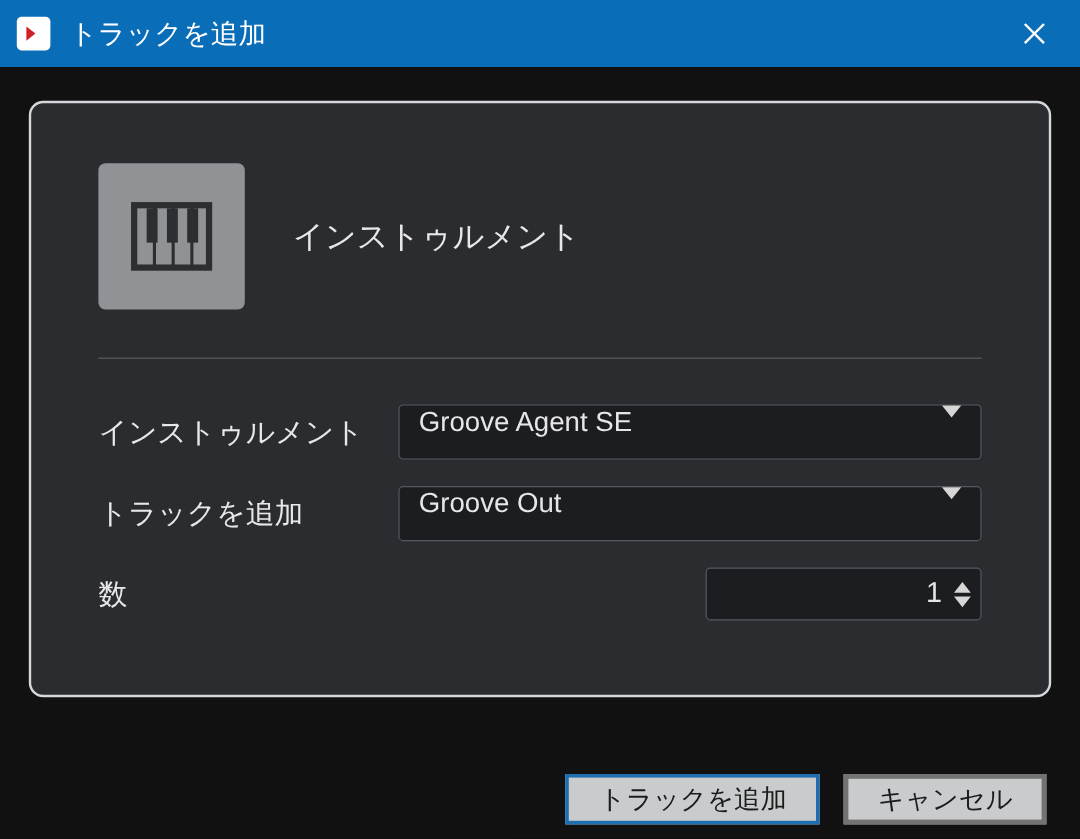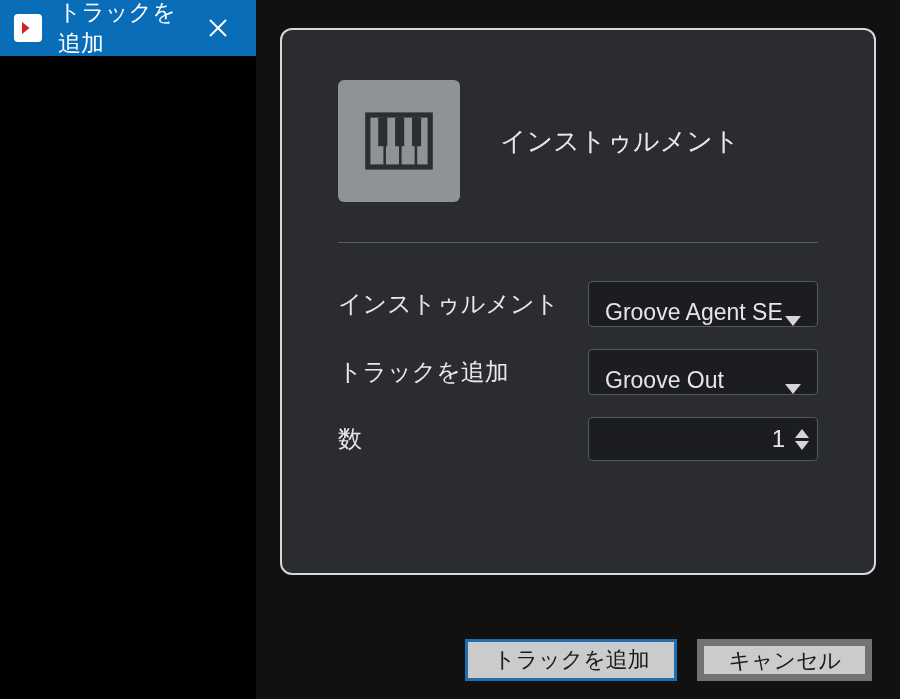--- a/index.html
+++ b/index.html
@@ -7,21 +7,21 @@
     font-family: "Meiryo", "Hiragino Kaku Gothic Pro", sans-serif;
     background: #000;
     width: 900px;
     height: 699px;
     overflow: hidden;
   }
   .window {
     width: 100%;
     height: 100%;
     display: flex;
-    flex-direction: row;
+    flex-direction: column;
   }
   .titlebar {
     background: #0a6db8;
     height: 56px;
     display: flex;
     align-items: center;
     padding: 0 14px 0 14px;
     color: #fff;
     font-size: 23px;
   }
@@ -95,21 +95,21 @@
     width: 250px;
     font-size: 24px;
   }
   .dropdown {
     flex: 1;
     height: 46px;
     background: #1b1d21;
     border: 1px solid #55585c;
     border-radius: 4px;
     display: flex;
-    align-items: flex-end;
+    align-items: flex-start;
     justify-content: space-between;
     padding: 0 16px;
     font-size: 23px;
     color: #e6e6e6;
     cursor: pointer;
   }
   .dropdown .tri {
     width: 0; height: 0;
     border-left: 8px solid transparent;
     border-right: 8px solid transparent;
@@ -155,21 +155,21 @@
   .footer {
     display: flex;
     justify-content: flex-end;
     gap: 20px;
     padding: 16px 4px 0 0;
   }
   .btn {
     height: 42px;
     min-width: 158px;
     background: #c9cbcd;
-    border: 7px solid #737373;
+    border: 4px solid #737373;
     color: #1b1b1b;
     font-size: 22px;
     font-family: inherit;
     padding: 0 24px;
     cursor: pointer;
   }
   .btn.primary {
     border: 3px solid #1f6fb0;
     min-width: 212px;
   }

